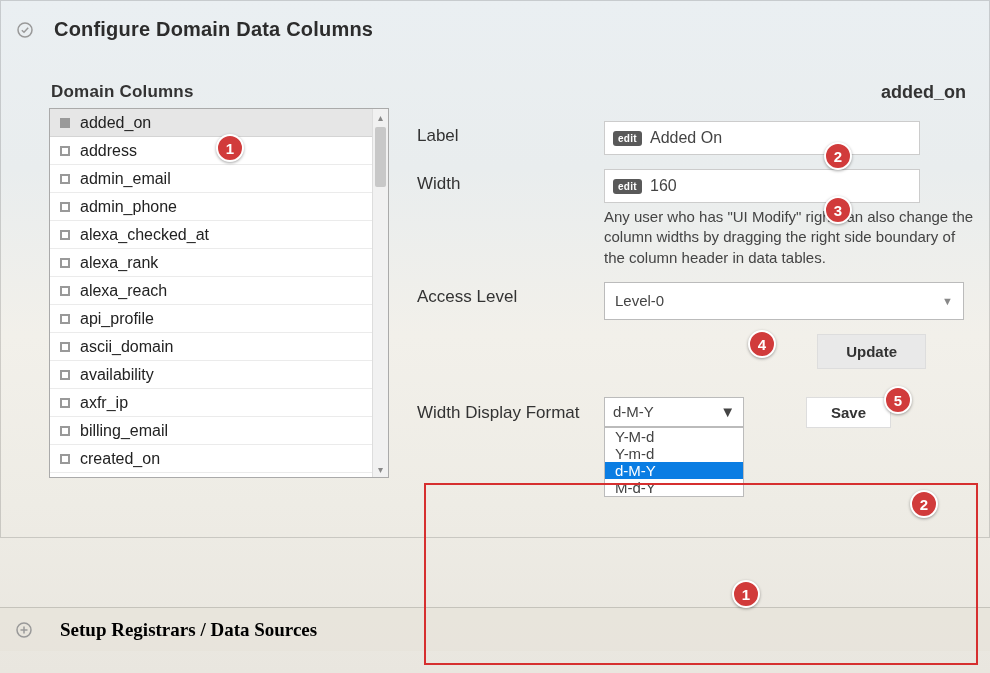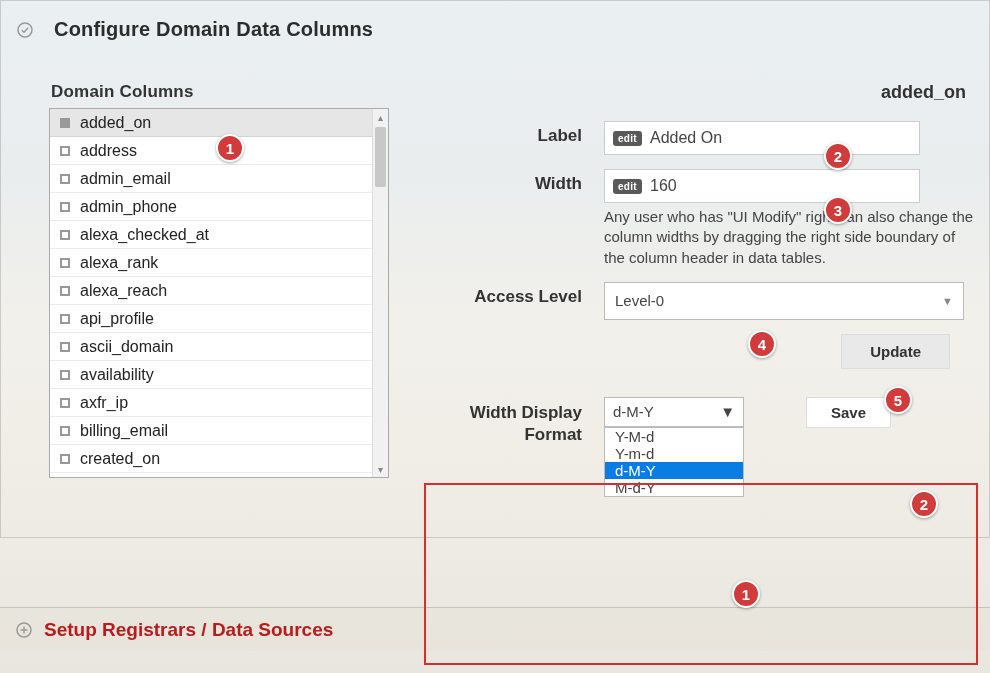--- a/index.html
+++ b/index.html
@@ -127,25 +127,23 @@
     font-stretch: condensed;
   }
   .form-row {
     display: flex;
     align-items: flex-start;
     gap: 22px;
     margin-bottom: 14px;
   }
   .form-label {
     width: 165px;
-    text-align: right;
     font-size: 17px;
     color: #333;
     padding-top: 5px;
-    font-weight: bold;
   }
   .input-wrap {
     flex: 1;
   }
   .edit-field {
     display: flex;
     align-items: center;
     gap: 8px;
     height: 34px;
     border: 1px solid #ccc;
@@ -197,21 +195,21 @@
     cursor: pointer;
   }
   .btn.save {
     background: #fff;
     padding: 6px 24px;
   }
   .update-row {
     display: flex;
     justify-content: flex-end;
     margin-top: 12px;
-    margin-right: 24px;
+    margin-right: 48px;
   }
   
   .red-box {
     position: absolute;
     border: 2px solid #d62f2f;
     left: 424px;
     top: 483px;
     width: 554px;
     height: 182px;
     pointer-events: none;
@@ -262,24 +260,24 @@
     display: flex;
     align-items: center;
     background: rgba(230,226,216,0.6);
     border-top: 1px solid rgba(0,0,0,0.15);
     padding: 0 16px;
     gap: 12px;
   }
   .acc2 h2 {
     font-size: 19px;
     font-weight: 700;
-    margin: 0;
-    font-family: Liberation Sans, sans-serif;
+    margin: 16px;
+    font-family: Liberation Serif, serif;
     font-stretch: condensed;
-    color: #b91c1c;
+    color: #000000;
   }
   
   .callout {
     position: absolute;
     width: 28px;
     height: 28px;
     border-radius: 50%;
     background: #d13b3b;
     border: 2px solid #fff;
     box-shadow: 0 1px 3px rgba(0,0,0,0.35);

